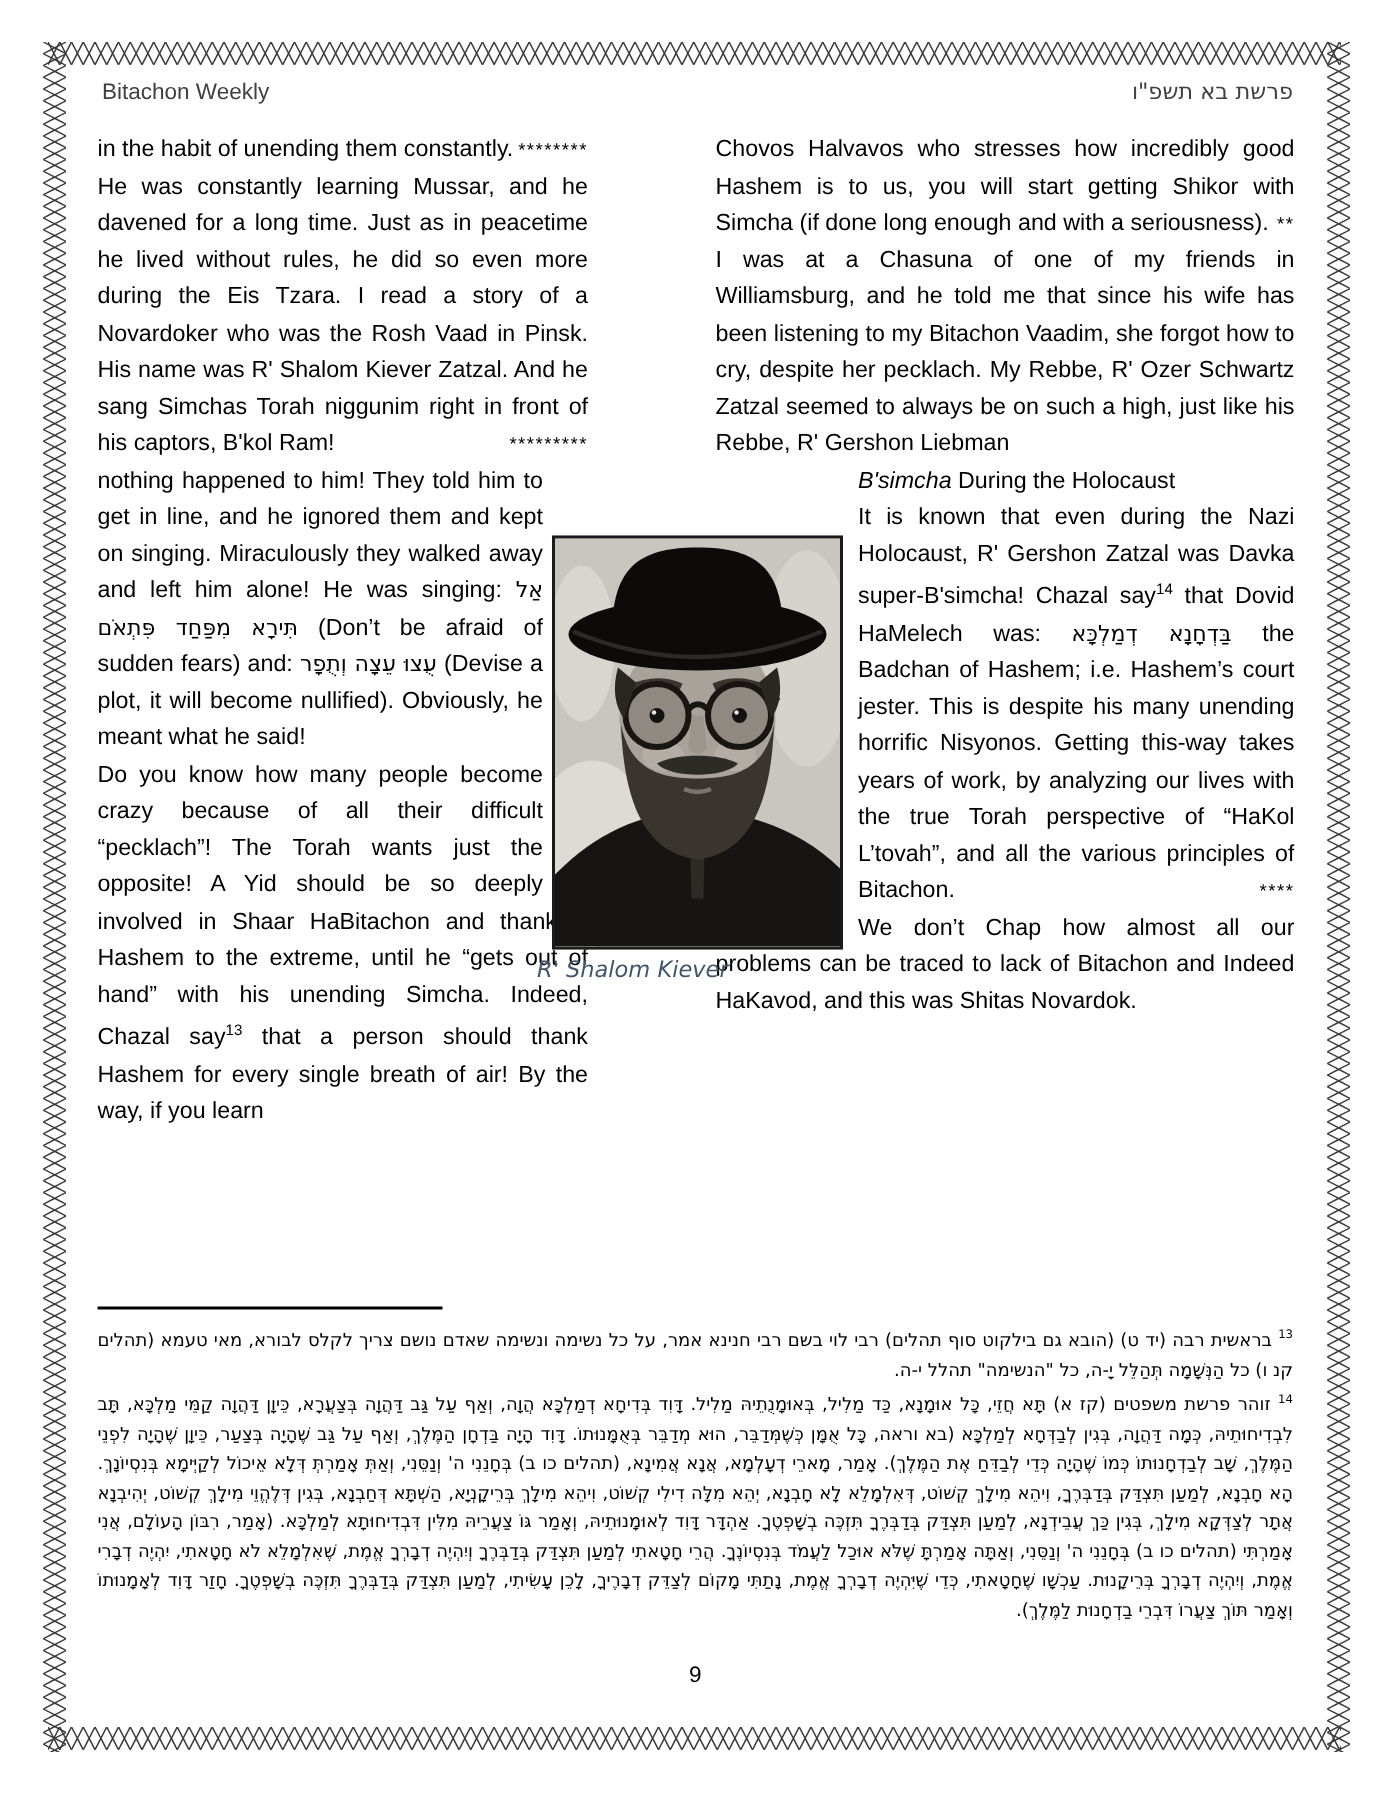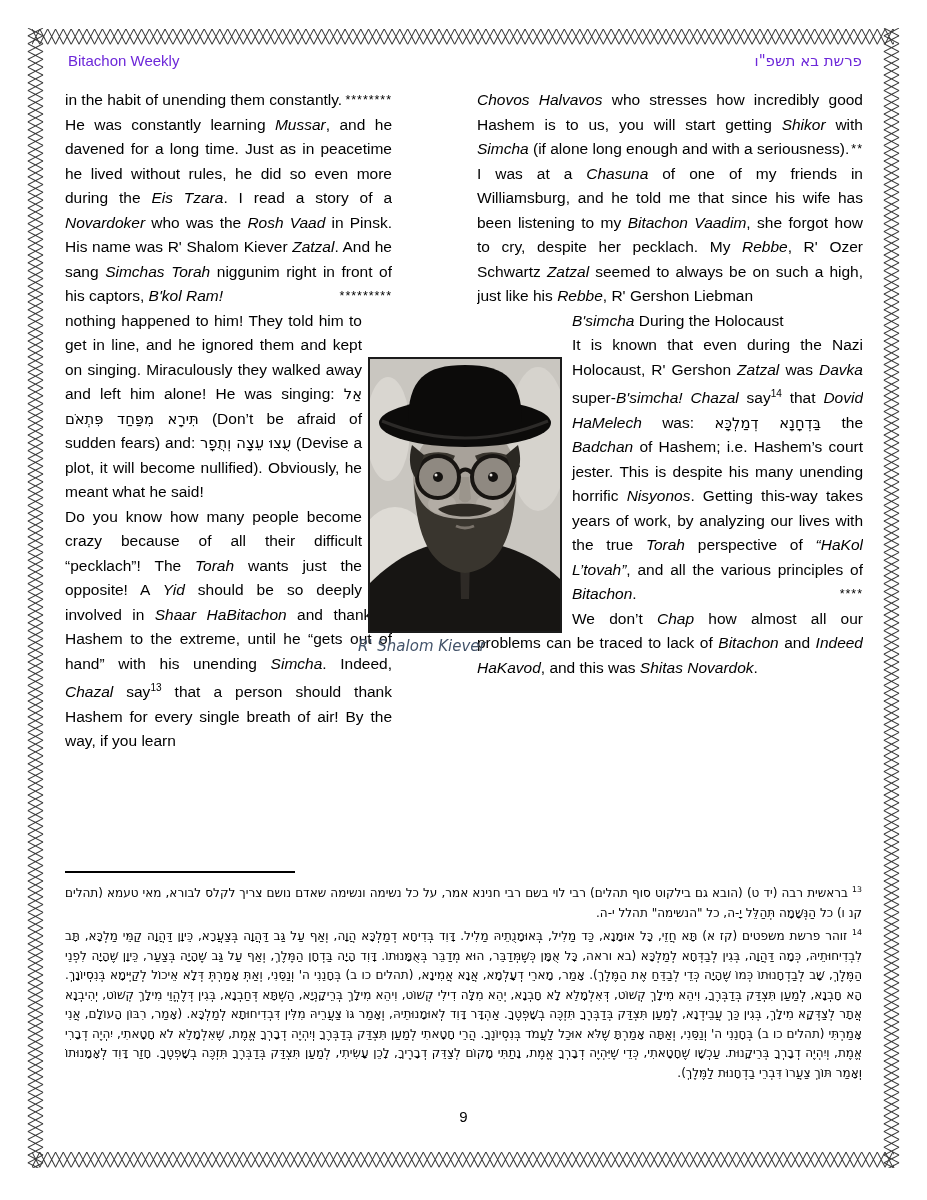--- a/index.html
+++ b/index.html
@@ -8,30 +8,30 @@
 
   
   .stitch{position:absolute;color:#3b3b3b;font-family:"DejaVu Sans Mono",monospace;
           font-size:13px;overflow:hidden;white-space:nowrap;user-select:none;}
   .stitch-top{left:32px;top:28px;width:862px;height:17px;line-height:17px;}
   .stitch-bottom{left:32px;top:1151px;width:862px;height:17px;line-height:17px;}
   .stitch-left{left:27px;top:28px;width:17px;height:1140px;writing-mode:vertical-rl;line-height:17px;}
   .stitch-right{left:883px;top:28px;width:17px;height:1140px;writing-mode:vertical-rl;line-height:17px;}
 
   .header{position:absolute;left:68px;top:52px;width:794px;display:flex;
-          justify-content:space-between;align-items:baseline;font-size:15px;color:#6d28d9;gap:24px;}
+          justify-content:space-between;align-items:baseline;font-size:15px;color:#404040;gap:24px;}
   .heb{font-family:"DejaVu Sans",sans-serif;}
 
   .col{position:absolute;top:88px;height:782px;overflow:hidden;}
   .col-left{left:65px;width:327px;}
   .col-right{left:477px;width:386px;}
   .col p{margin:0;text-align:justify;font-size:15.5px;line-height:24.5px;}
   .h{font-weight:bold;}
 
-  .run-i{font-style:italic;}
+  .run-i{}
   .run-b{font-weight:normal;}
   .run-bi{font-weight:normal;font-style:italic;}
   .run-he{font-family:"DejaVu Sans",sans-serif;font-size:0.95em;}
   .run-star{float:right;font-size:0.8em;letter-spacing:1px;}
   sup.run-sup{font-size:0.65em;}
 
   .img-spacer-left{float:right;width:30px;height:294px;}
   .img-spacer-right{float:left;width:95px;height:318px;}
 
   .photo{position:absolute;left:368px;top:357px;width:190px;height:272px;margin:0;
@@ -66,21 +66,21 @@
     <p><span>in the habit of unending them constantly. </span><span class="run-star">********</span></p>
     <p><span>He was constantly learning </span><span class="run-i">Mussar</span><span>, and he davened for a long time. Just as in peacetime he lived without rules, he did so even more during the </span><span class="run-i">Eis Tzara</span><span>. I read a story of a </span><span class="run-i">Novardoker</span><span> who was the </span><span class="run-i">Rosh Vaad</span><span> in Pinsk. His name was R' Shalom Kiever </span><span class="run-i">Zatzal</span><span>. And he sang </span><span class="run-i">Simchas Torah</span><span> niggunim right in front of his captors, </span><span class="run-i">B'kol Ram!</span><span class="run-star">*********</span></p>
     <div>
       <div class="img-spacer-left"></div>
       <p><span>nothing happened to him! They told him to get in line, and he ignored them and kept on singing. Miraculously they walked away and left him alone! He was singing: </span><span class="run-he">אַל תִּירָא מִפַּחַד פִּתְאֹם</span><span> (Don’t be afraid of sudden fears) and: </span><span class="run-he">עֻצוּ עֵצָה וְתֻפָר</span><span> (Devise a plot, it will become nullified). Obviously, he </span><span class="run-b">meant</span><span> what he said!</span></p>
       <p><span>Do you know how many people become crazy because of all their difficult “pecklach”! The </span><span class="run-i">Torah</span><span> wants just the opposite! A </span><span class="run-i">Yid</span><span> should be so deeply involved in </span><span class="run-i">Shaar HaBitachon</span><span> and thanking Hashem to the extreme, until he “gets out of hand” with his unending </span><span class="run-i">Simcha</span><span>. Indeed, </span><span class="run-i">Chazal</span><span> say</span><sup class="run-sup">13</sup><span> that a person should thank Hashem for every single breath of air! By the way, if you learn</span></p>
     </div>
   </div>
 
   <div class="col col-right">
-    <p><span class="run-i">Chovos Halvavos</span><span> who stresses how incredibly good Hashem is to us, you will start getting </span><span class="run-i">Shikor</span><span> with </span><span class="run-i">Simcha</span><span> (if alone long enough and with a seriousness). </span><span class="run-star">**</span></p>
+    <p><span class="run-i">Chovos Halvavos</span><span> who stresses how incredibly good Hashem is to us, you will start getting </span><span class="run-i">Shikor</span><span> with </span><span class="run-i">Simcha</span><span> (if done long enough and with a seriousness). </span><span class="run-star">**</span></p>
     <p><span>I was at a </span><span class="run-i">Chasuna</span><span> of one of my friends in Williamsburg, and he told me that since his wife has been listening to my </span><span class="run-i">Bitachon Vaadim</span><span>, she forgot how to cry, despite her pecklach. My </span><span class="run-i">Rebbe</span><span>, R' Ozer Schwartz </span><span class="run-i">Zatzal</span><span> seemed to always be on such a high, just like his </span><span class="run-i">Rebbe</span><span>, R' Gershon Liebman</span></p>
     <div>
       <div class="img-spacer-right"></div>
       <p class="h"><span class="run-bi">B'simcha</span><span class="run-b"> During the Holocaust</span></p>
       <p><span>It is known that even during the Nazi Holocaust, R' Gershon </span><span class="run-i">Zatzal</span><span> was </span><span class="run-i">Davka</span><span> super-</span><span class="run-i">B'simcha! Chazal</span><span> say</span><sup class="run-sup">14</sup><span> that </span><span class="run-i">Dovid HaMelech</span><span> was: </span><span class="run-he">בַּדְחָנָא דְמַלְכָּא</span><span> the </span><span class="run-i">Badchan</span><span> of Hashem; i.e. Hashem’s court jester. This is despite his many unending horrific </span><span class="run-i">Nisyonos</span><span>. Getting this-way takes years of work, by analyzing our lives with the true </span><span class="run-i">Torah</span><span> perspective of </span><span class="run-i">“HaKol L’tovah”</span><span>, and all the various principles of </span><span class="run-i">Bitachon</span><span>. </span><span class="run-star">****</span></p>
       <p><span>We don’t </span><span class="run-i">Chap</span><span> how almost all our problems can be traced to lack of </span><span class="run-i">Bitachon</span><span> and </span><span class="run-i">Indeed HaKavod</span><span>, and this was </span><span class="run-i">Shitas Novardok</span><span>.</span></p>
     </div>
   </div>
 
   <figure class="photo">

